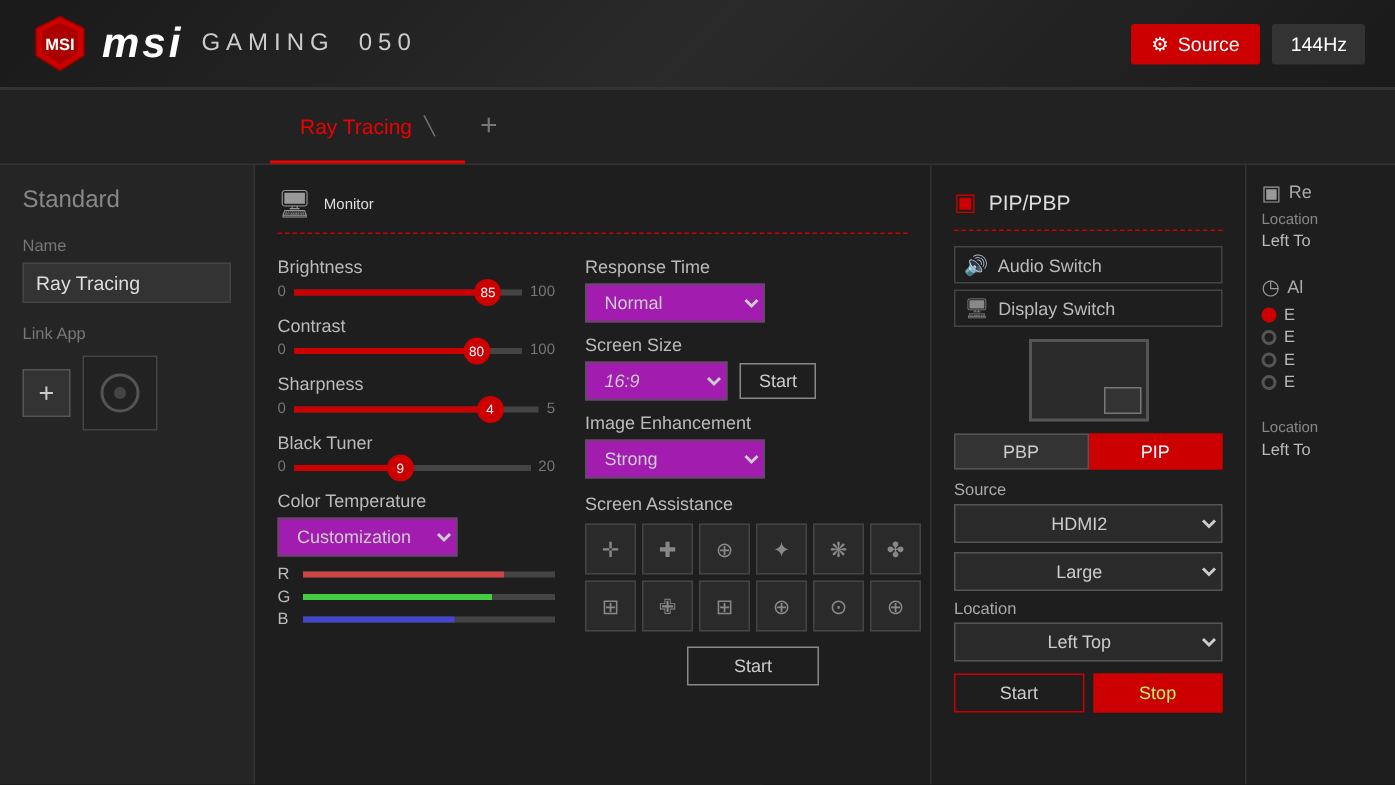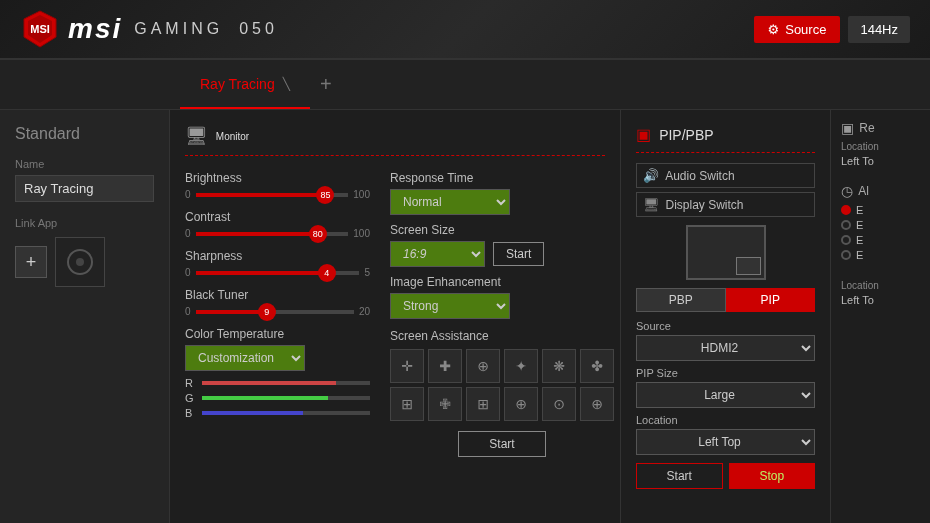--- a/index.html
+++ b/index.html
@@ -250,21 +250,21 @@
       cursor: pointer;
     }
     .response-time-group { }
     .label-sm { color: #bbb; font-size: 12px; margin-bottom: 4px; }
     .select-row {
       display: flex;
       align-items: center;
       gap: 8px;
     }
     .select-box {
-      background: #4d7c0f;
+      background: #a21caf;
       border: 1px solid #555;
       color: #ccc;
       padding: 4px 8px;
       font-size: 12px;
       cursor: pointer;
       outline: none;
     }
     .select-box-wide {
       width: 120px;
     }
@@ -703,21 +703,20 @@
       <div class="pip-field-label">Source</div>
       <select class="pip-select">
         <option>HDMI2</option>
         <option>HDMI1</option>
         <option>DP1</option>
         <option>DP2</option>
       </select>
     </div>
 
     <div class="pip-field-group">
-      <div class="pip-field-label">PIP Size</div>
       <select class="pip-select">
         <option>Large</option>
         <option>Small</option>
         <option>Medium</option>
       </select>
     </div>
 
     <div class="pip-field-group">
       <div class="pip-field-label">Location</div>
       <select class="pip-select">

